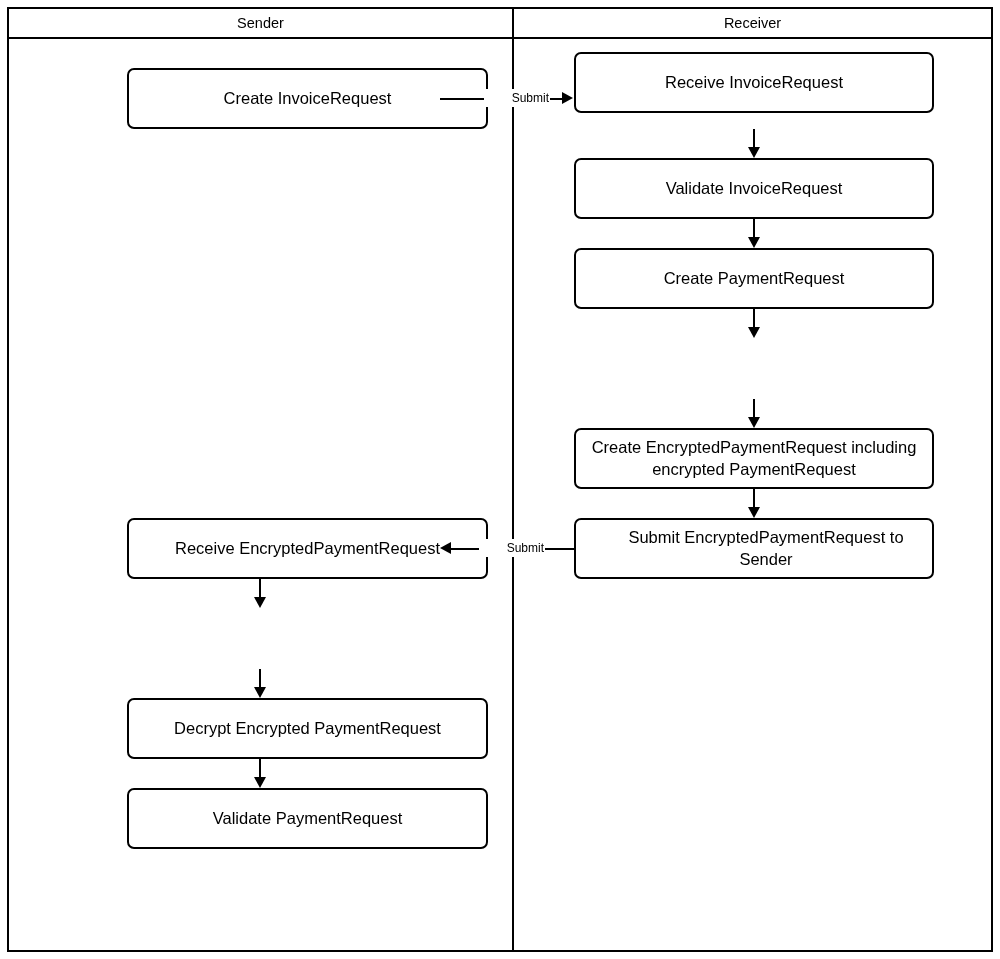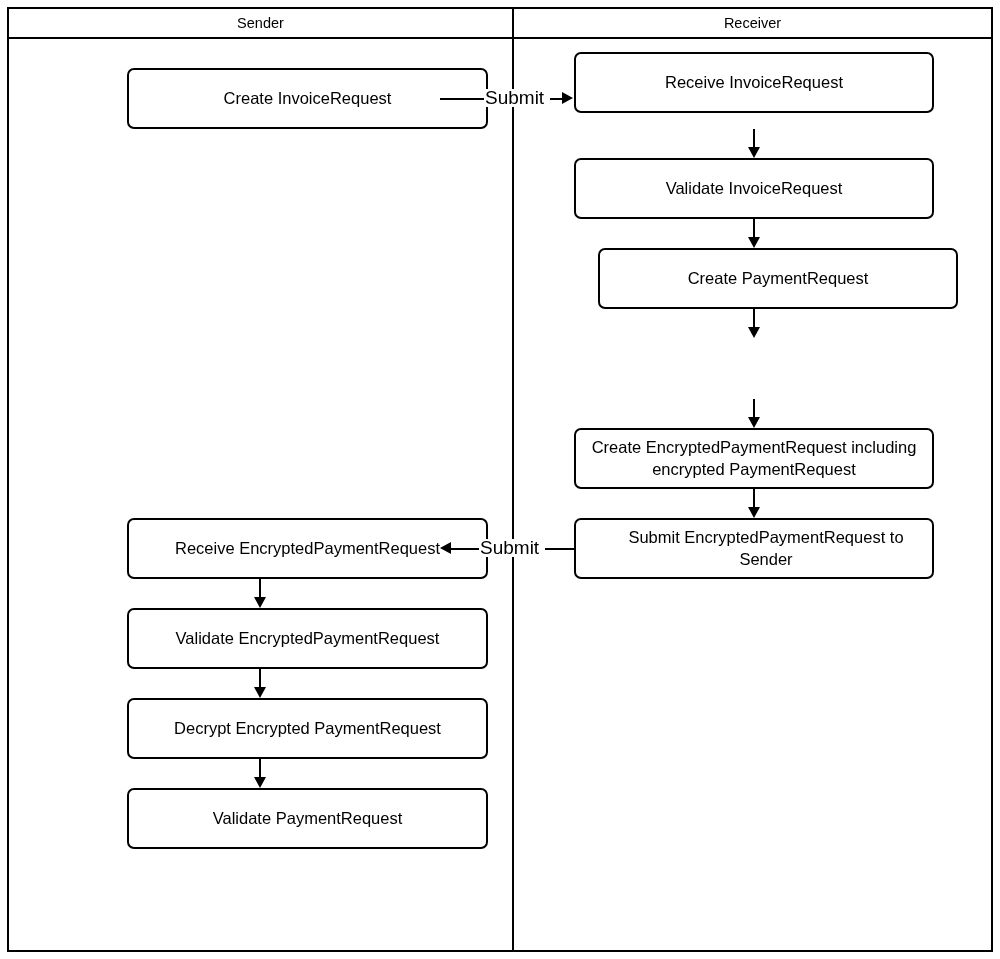--- a/index.html
+++ b/index.html
@@ -108,57 +108,56 @@
   .arrow-left {
     position: absolute;
     width: 0;
     height: 0;
     border-top: 6.5px solid transparent;
     border-bottom: 6.5px solid transparent;
     border-right: 11px solid #000000;
   }
   .edge-label {
     position: absolute;
-    font-size: 19px;
+    font-size: 12px;
     color: #000000;
     background: #ffffff;
     line-height: 18px;
     height: 18px;
     padding: 0 1px;
     white-space: nowrap;
-    text-align: left;
+    text-align: right;
   }
 </style>
 </head>
 <body>
 
 <div id="diagram-root">
 
   <div class="lane-frame"></div>
   <div class="lane-header-rule"></div>
   <div class="lane-divider"></div>
 
   <div class="lane-title sender">Sender</div>
   <div class="lane-title receiver">Receiver</div>
 
   <div class="node left h60" style="top:68px;">Create InvoiceRequest</div>
 
   <div class="node left h60" style="top:518px;">Receive EncryptedPaymentRequest</div>
 
-  <div class="node left h60" style="top:608px;">Validate EncryptedPaymentRequest</div>
 
   <div class="node left h60" style="top:698px;">Decrypt Encrypted PaymentRequest</div>
 
   <div class="node left h60" style="top:788px;">Validate PaymentRequest</div>
 
   <div class="node right h60" style="top:52px;">Receive InvoiceRequest</div>
 
   <div class="node right h60" style="top:158px;">Validate InvoiceRequest</div>
 
-  <div class="node right h60" style="top:248px;margin-left:24px;">Create PaymentRequest</div>
+  <div class="node right h60" style="top:248px;">Create PaymentRequest</div>
 
 
   <div class="node right h60" style="top:428px;">Create EncryptedPaymentRequest including encrypted PaymentRequest</div>
 
   <div class="node right h60" style="top:518px;padding-left:32px;">Submit EncryptedPaymentRequest to Sender</div>
 
   <div class="conn-v" style="left:753px; top:129px; height:19px;"></div>
   <div class="arrow-down" style="left:747.5px; top:147px;"></div>
 
   <div class="conn-v" style="left:753px; top:219px; height:19px;"></div>

